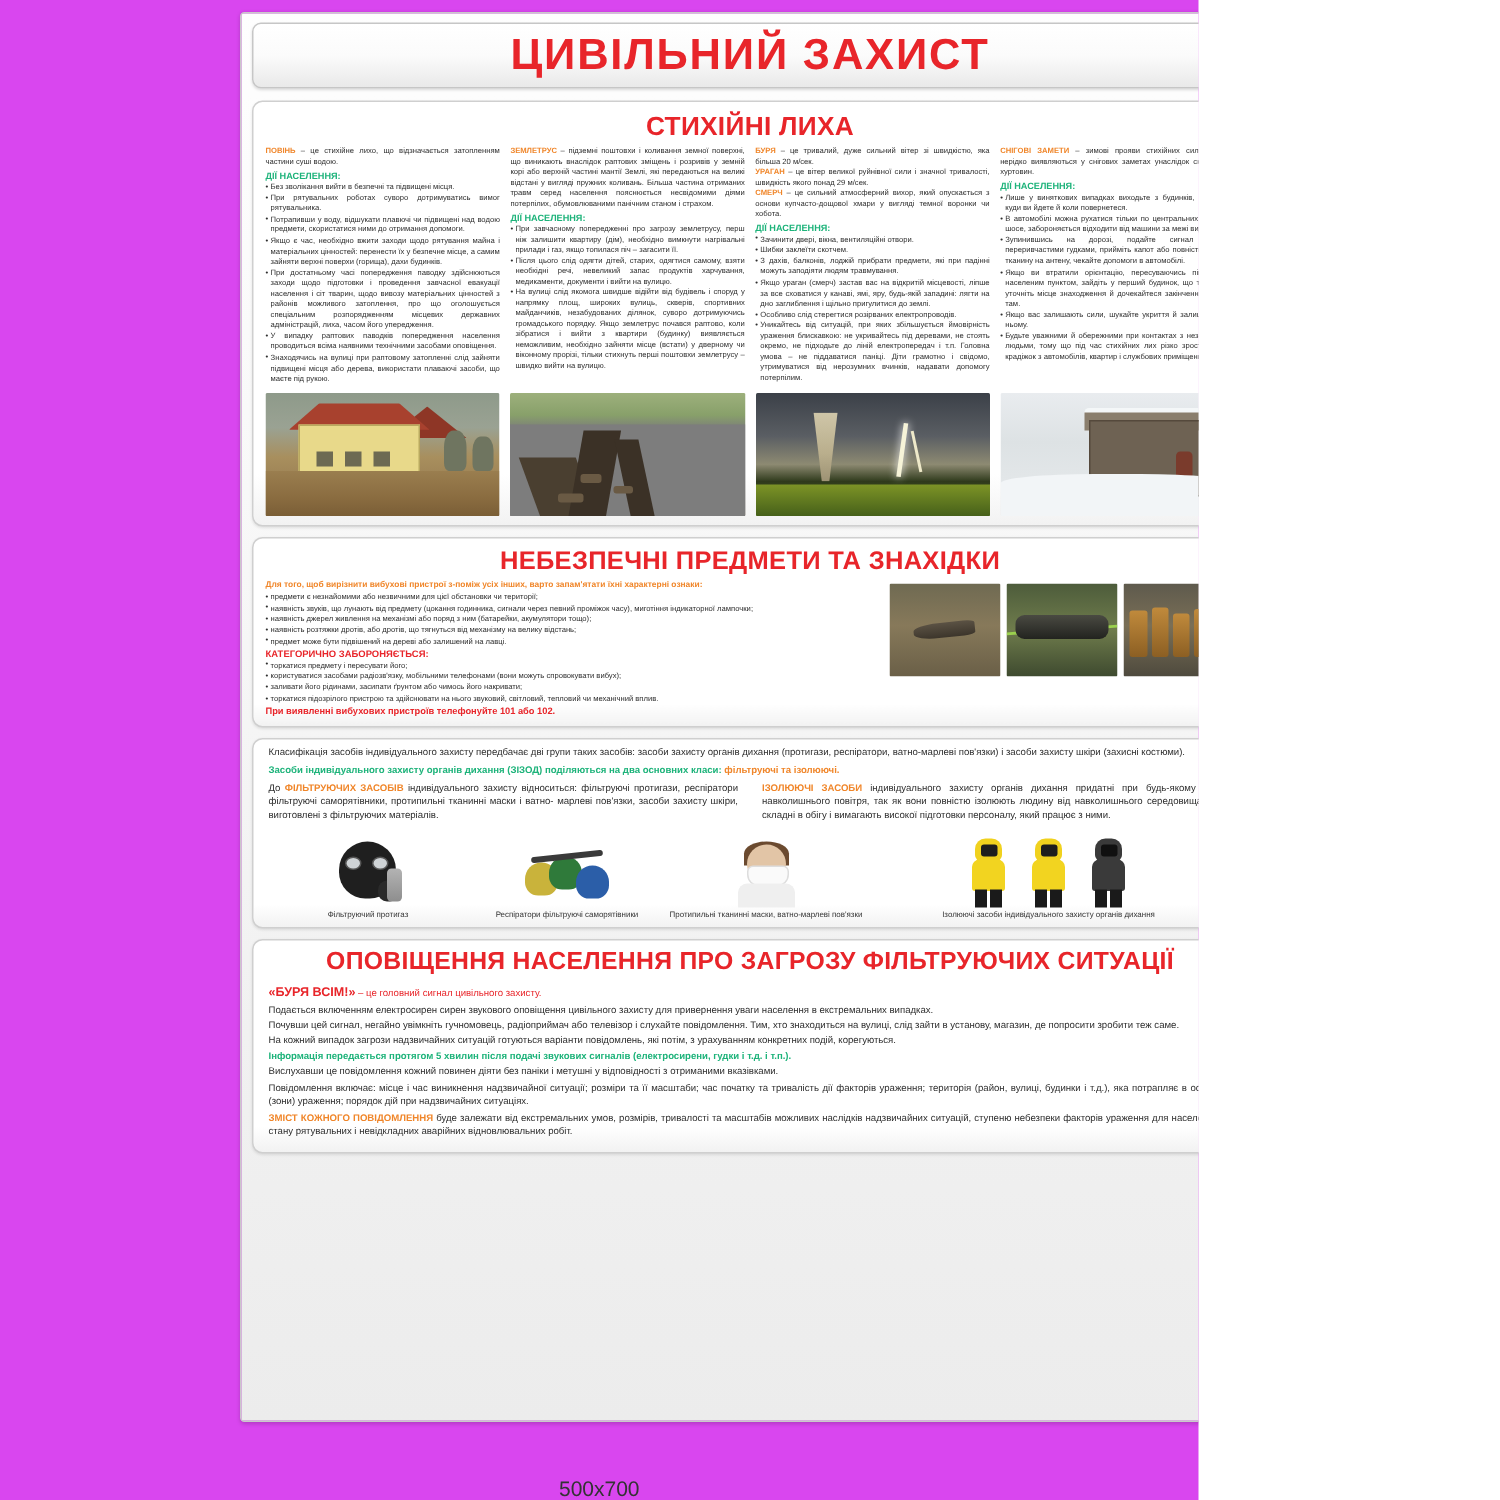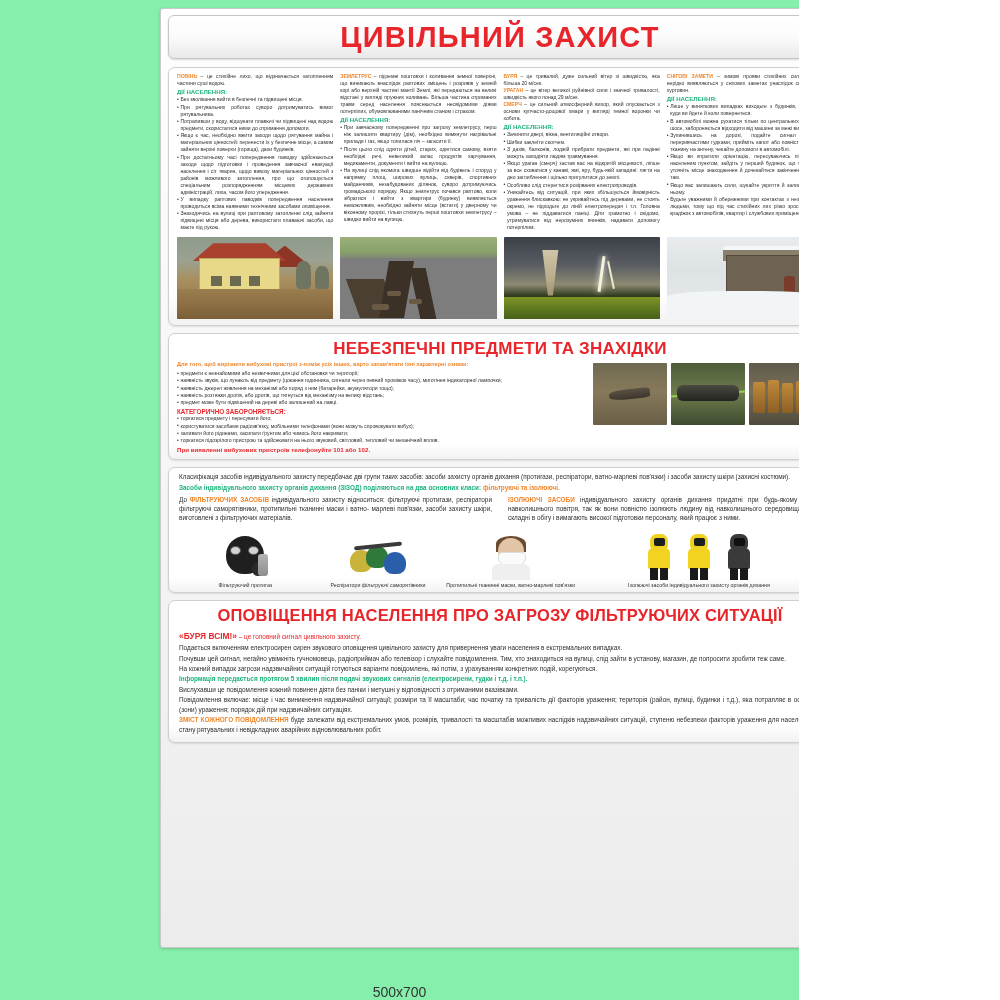--- a/index.html
+++ b/index.html
@@ -6,21 +6,21 @@
   * { box-sizing: border-box; }
   html, body {
     margin: 0; padding: 0;
     width: 1000px; height: 1000px;
     background: #ffffff;
     font-family: "Liberation Sans", sans-serif;
   }
   #poster-root {
     position: relative;
     width: 799px; height: 1000px;
-    background: #86efac;
+    background: #d946ef;
     overflow: hidden;
     text-decoration: underline;
   }
 
   
   .board {
     position: absolute;
     left: 160px; top: 8px;
     width: 680px; height: 940px;
     background: linear-gradient(180deg,#fefefe 0%,#f6f6f6 45%,#ececec 100%);
@@ -220,20 +220,21 @@
 
 <div id="poster-root">
 
   <div class="board">
 
     <div class="title-bar">
       <h1>ЦИВІЛЬНИЙ ЗАХИСТ</h1>
     </div>
 
     <div class="panel sec1">
+      <div class="panel-title">СТИХІЙНІ ЛИХА</div>
 
       <div class="cols4">
 
         <div class="col">
           <div class="lead">
             <span class="term">ПОВІНЬ</span><span> – це стихійне лихо, що відзначається затопленням частини суші водою.</span>
           </div>
           <span class="subhead">ДІЇ НАСЕЛЕННЯ:</span>
           <ul class="bullets">
             <li>Без зволікання вийти в безпечні та підвищені місця.</li>

